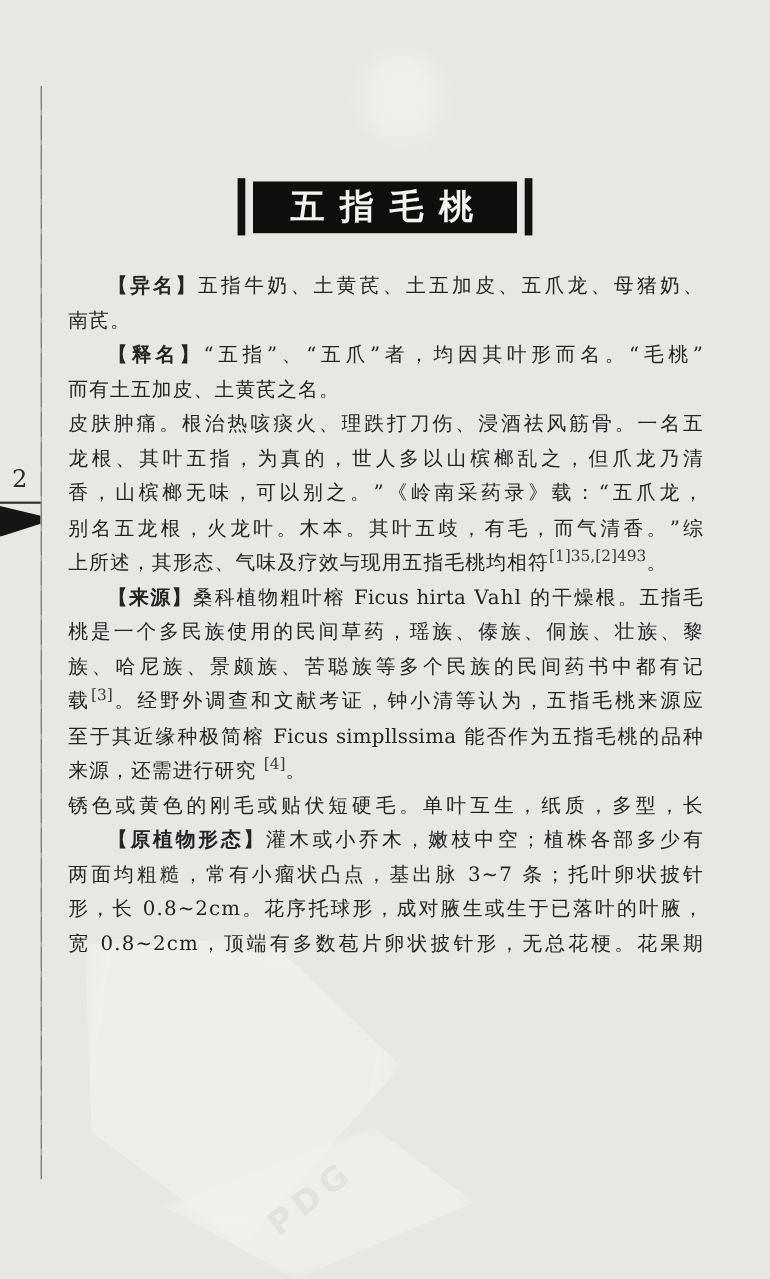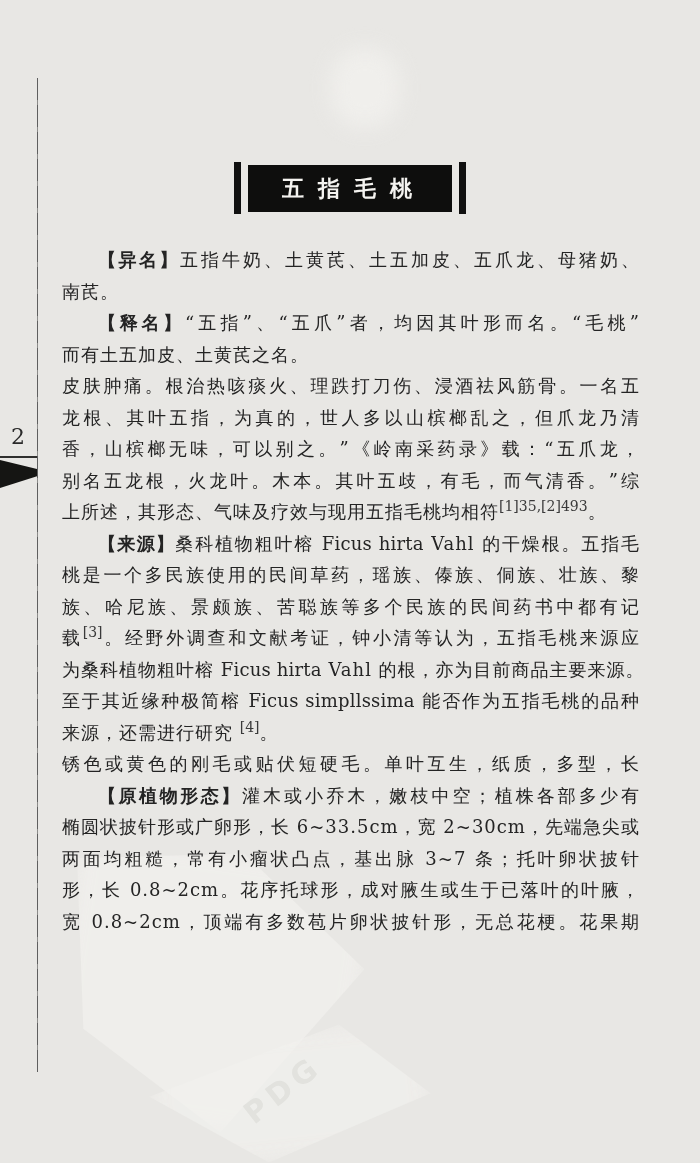--- a/index.html
+++ b/index.html
@@ -37,21 +37,21 @@
     position: absolute; top: 162px; left: 0; width: 700px;
     display: flex; justify-content: center; align-items: center; gap: 7px;
   }
   .banner .bar {
     width: 7px; height: 52px; background: #101010;
   }
   .banner .box {
     background: #0e0e0d; color: #f4f3f0;
     height: 47px; line-height: 47px;
     padding: 0 26px 0 34px;
-    font-size: 22px; font-weight: 700; letter-spacing: 14px;
+    font-size: 31px; font-weight: 700; letter-spacing: 14px;
     font-family: "DejaVu Serif", "Liberation Serif", serif;
   }
 
   
   .content {
     position: absolute; left: 62px; top: 244px; width: 578px;
   }
   .line {
     height: 31.5px; line-height: 31.5px;
     font-size: 18px; letter-spacing: 1px;
@@ -123,25 +123,23 @@
       <div class="line"><span>龙根、其叶五指，为真的，世人多以山槟榔乱之，但爪龙乃清</span></div>
       <div class="line"><span>香，山槟榔无味，可以别之。”《岭南采药录》载：“五爪龙，</span></div>
       <div class="line"><span>别名五龙根，火龙叶。木本。其叶五歧，有毛，而气清香。”综</span></div>
       <div class="line last"><span>上所述，其形态、气味及疗效与现用五指毛桃均相符</span><span class="sup">[1]35,[2]493</span><span>。</span></div>
     </div>
     <div>
       <div class="line first"><span class="sec-label">【来源】</span><span>桑科植物粗叶榕 </span><span class="ital">Ficus hirta</span><span> Vahl 的干燥根。五指毛</span></div>
       <div class="line"><span>桃是一个多民族使用的民间草药，瑶族、傣族、侗族、壮族、黎</span></div>
       <div class="line"><span>族、哈尼族、景颇族、苦聪族等多个民族的民间药书中都有记</span></div>
       <div class="line"><span>载</span><span class="sup">[3]</span><span>。经野外调查和文献考证，钟小清等认为，五指毛桃来源应</span></div>
-      <div class="line"><span>为桑科植物粗叶榕 </span><span class="ital">Ficus hirta</span><span> Vahl 的根，亦为目前商品主要来源。</span></div>
       <div class="line"><span>至于其近缘种极简榕 </span><span class="ital">Ficus simpllssima</span><span> 能否作为五指毛桃的品种</span></div>
       <div class="line last"><span>来源，还需进行研究 </span><span class="sup">[4]</span><span>。</span></div>
     </div>
     <div>
       <div class="line"><span>锈色或黄色的刚毛或贴伏短硬毛。单叶互生，纸质，多型，长</span></div>
       <div class="line first"><span class="sec-label">【原植物形态】</span><span>灌木或小乔木，嫩枝中空；植株各部多少有</span></div>
-      <div class="line"><span>椭圆状披针形或广卵形，长 6~33.5cm，宽 2~30cm，先端急尖或</span></div>
       <div class="line"><span>两面均粗糙，常有小瘤状凸点，基出脉 3~7 条；托叶卵状披针</span></div>
       <div class="line"><span>形，长 0.8~2cm。花序托球形，成对腋生或生于已落叶的叶腋，</span></div>
       <div class="line"><span>宽 0.8~2cm，顶端有多数苞片卵状披针形，无总花梗。花果期</span></div>
     </div>
   </div>
 
 </body></html>

